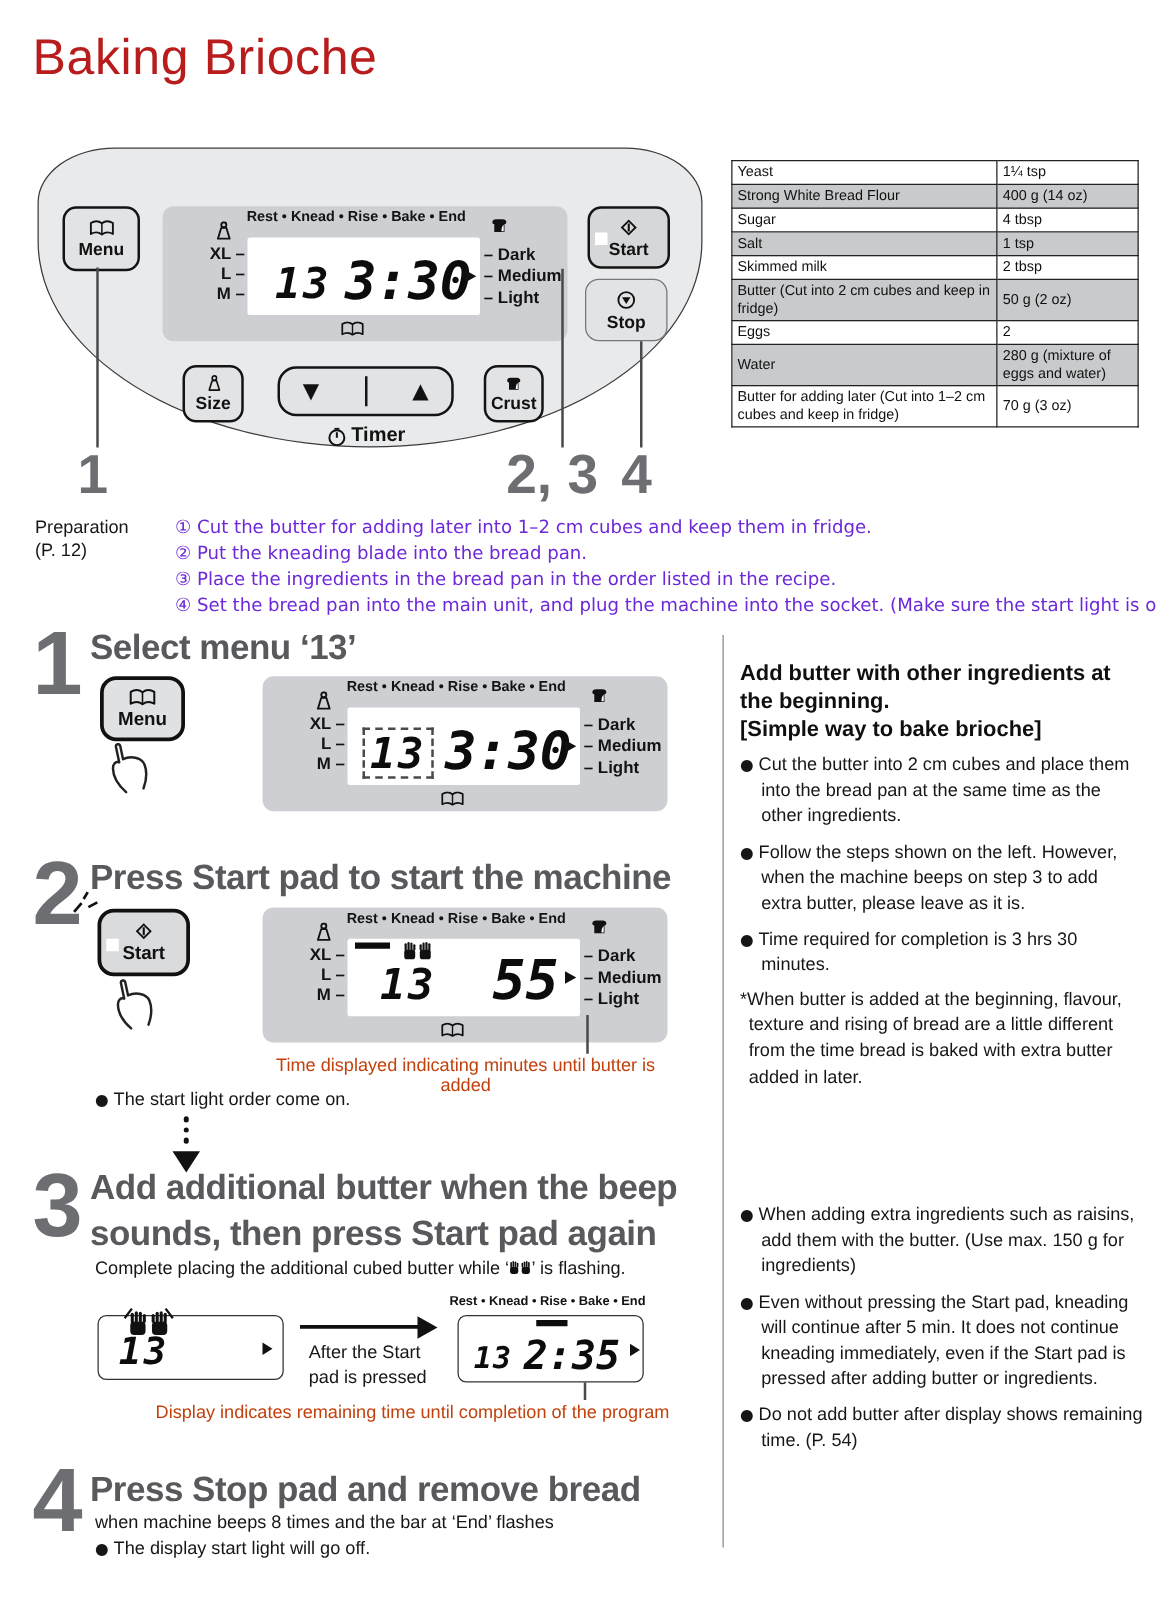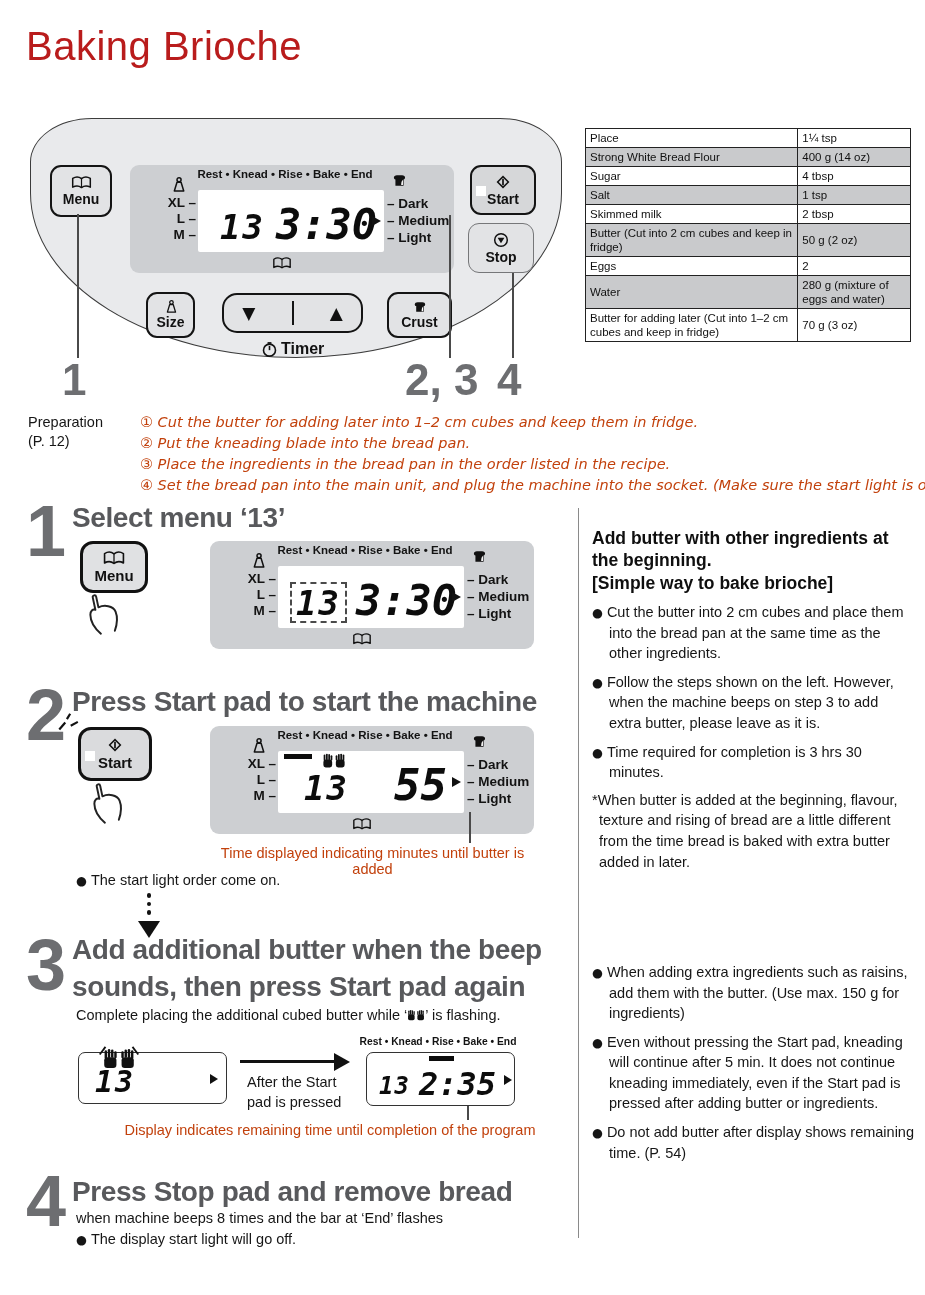--- a/index.html
+++ b/index.html
@@ -53,22 +53,22 @@
   .callout { position:absolute; font-size:44px; font-weight:bold; color:#6d6e71; line-height:1; }
 
   
   .ing-table { position:absolute; left:585px; top:128px; width:326px; border-collapse:collapse; }
   .ing-table td { border:1px solid #222; font-size:11.5px; line-height:1.22; padding:2px 4px; color:#111; }
   .ing-table .shade td { background:#c9cacc; }
   .col-name { width:213px; } .col-qty { width:113px; }
 
   
   .prep-label { position:absolute; left:28px; font-size:14.5px; color:#161616; }
-  .prep-step  { position:absolute; left:140px; font-size:14.5px; color:#c2410c; white-space:nowrap;
-                font-family:"DejaVu Sans","Liberation Sans",sans-serif;font-style:italic; }
+  .prep-step  { position:absolute; left:140px; font-size:14.5px; color:#6d28d9; white-space:nowrap;
+                font-family:"DejaVu Sans","Liberation Sans",sans-serif; }
 
   
   .step-num   { position:absolute; font-size:72px; font-weight:bold; color:#6d6e71; line-height:.82; letter-spacing:-2px; }
   .step-title { position:absolute; font-size:28px; font-weight:bold; color:#58595c; letter-spacing:-.4px; white-space:nowrap; }
   .body-text  { position:absolute; font-size:14.5px; color:#161616; }
   .bullet { padding-left:17px; text-indent:-17px; }
   .bullet::before { content:"● "; font-family:"DejaVu Sans",sans-serif; font-size:12.5px; }
   .caption { position:absolute; font-size:14.5px; color:#c2410c; text-align:center; }
   .tick { position:absolute; width:1.6px; background:#4a4a4a; }
 
@@ -200,21 +200,21 @@
     <svg class="ic" width="12" height="13" viewBox="0 0 12 14">
         <use href="#weight"></use>
       </svg>
     <span>Size</span>
   </div>
   <div class="pill">
     <span class="tri">▼</span>
     <span class="pill-div"></span>
     <span class="tri">▲</span>
   </div>
-  <div class="pbtn" style="left:356px;top:173px;width:65px;height:46px">
+  <div class="pbtn" style="left:356px;top:173px;width:48px;height:46px">
     <svg class="ic" width="14" height="12" viewBox="0 0 14 12">
         <use href="#bread"></use>
       </svg>
     <span>Crust</span>
   </div>
   <div class="timer">
     <svg class="ic" width="15" height="15" viewBox="0 0 14 14">
         <use href="#clock"></use>
       </svg>
     <span>Timer</span>
@@ -228,21 +228,21 @@
 <div class="callout" style="left:405px;top:358px">2, 3</div>
 <div class="callout" style="left:497px;top:358px">4</div>
 
 <table class="ing-table">
   <colgroup>
       <col class="col-name">
       <col class="col-qty">
     </colgroup>
   <tbody>
     <tr>
-        <td>Place</td>
+        <td>Yeast</td>
         <td>1¼ tsp</td>
       </tr>
     <tr class="shade">
         <td>Strong White Bread Flour</td>
         <td>400 g (14 oz)</td>
       </tr>
     <tr>
         <td>Sugar</td>
         <td>4 tbsp</td>
       </tr>

